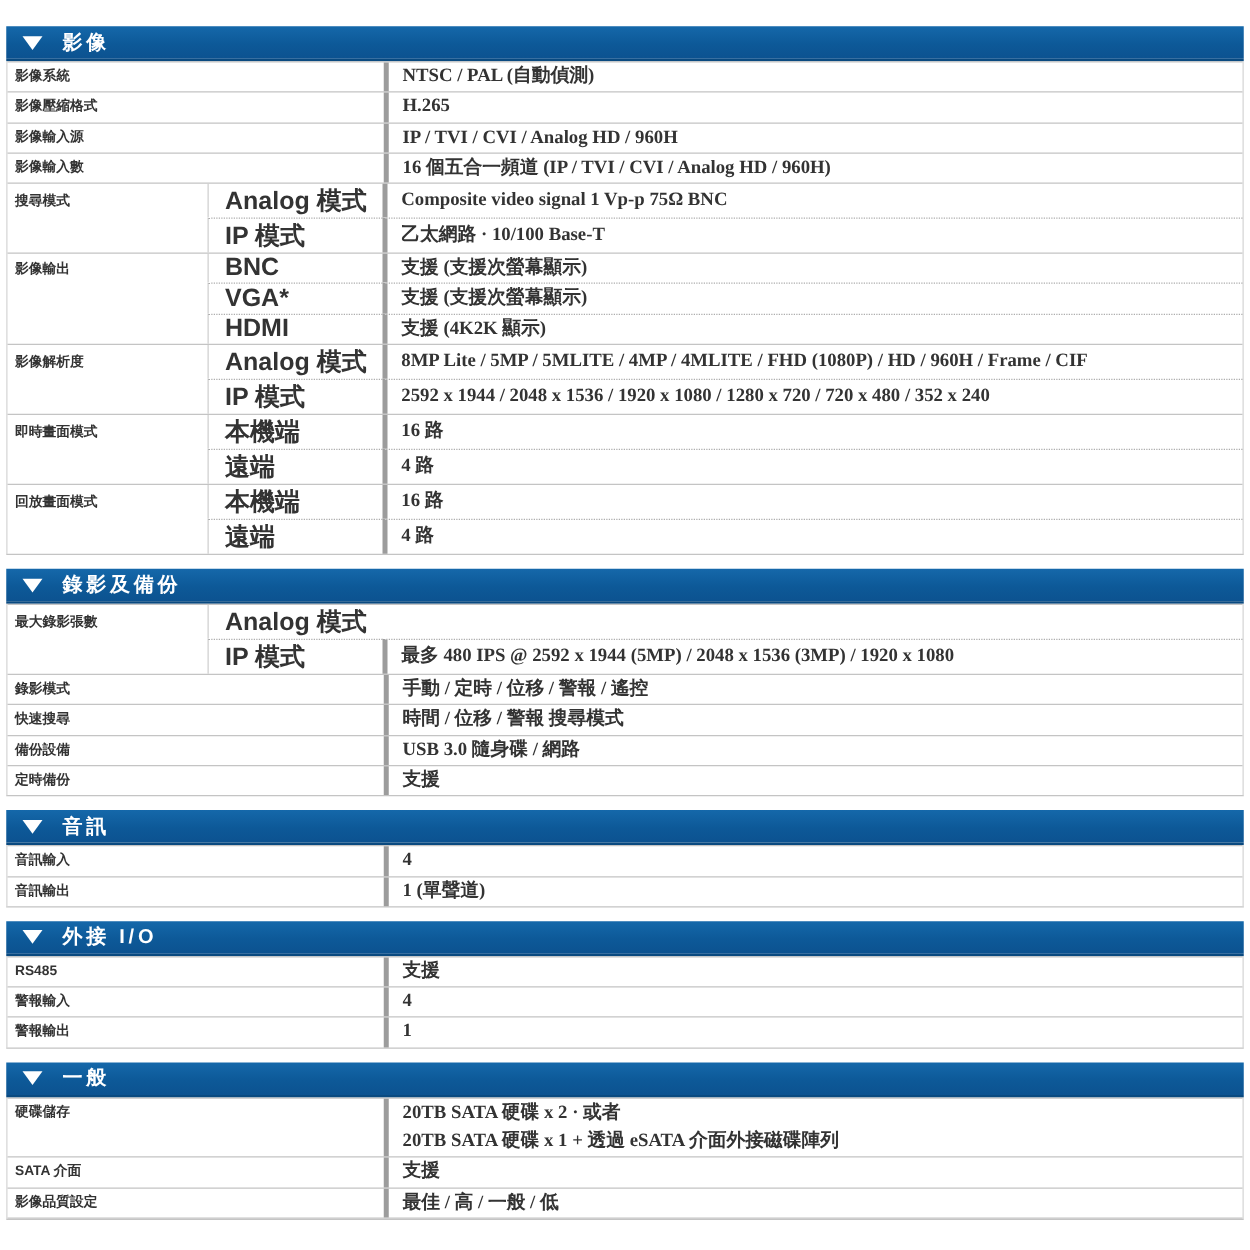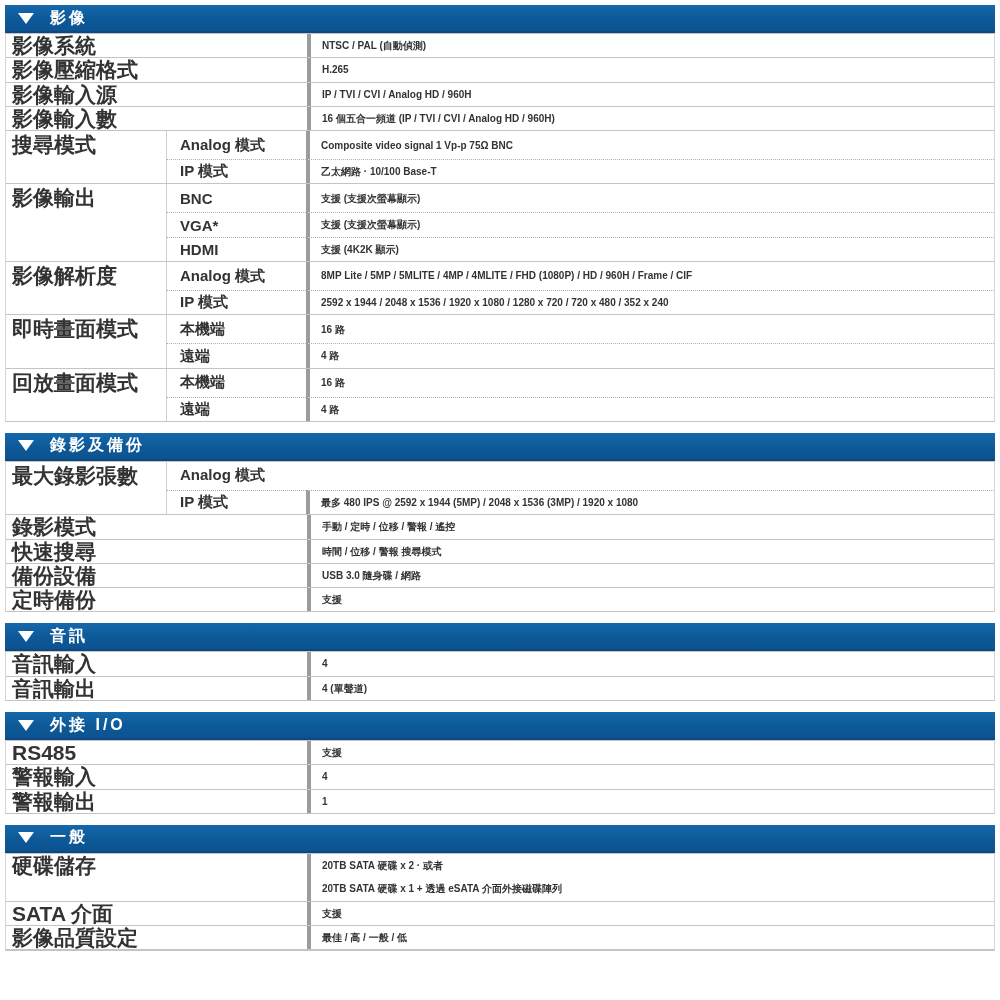--- a/index.html
+++ b/index.html
@@ -18,21 +18,21 @@
   body{
     width:1000px;height:1000px;
     background:var(--page-bg);
     font-family:"Liberation Sans","DejaVu Sans",sans-serif;
     color:var(--text-color);
     font-weight:600;
     overflow:hidden;
   }
   .page{padding:5px 5px 0 5px;}
   .sec{margin-top:11px;}
-  .sec:first-child{margin-top:0;}
+  .sec:first-child{margin-top:16px;}
   .sec-header{
     height:28px;
     background:linear-gradient(180deg,var(--header-bg-light) 0%,var(--header-bg) 55%,#0c5290 100%);
     border-bottom:2px solid var(--header-border);
     color:var(--header-text);
     display:flex;align-items:center;
     padding-left:13px;
     box-sizing:border-box;
     cursor:pointer;
   }
@@ -52,46 +52,46 @@
     border-left:1px solid #d6d6d6;
     border-right:1px solid #d6d6d6;
     border-bottom:1px solid var(--row-line);
   }
   .spec-row{border-top:1px solid var(--row-line);}
   .subrow{display:flex;align-items:stretch;}
   .c1{
     flex:0 0 160px;box-sizing:border-box;
     padding-left:6px;
     display:flex;align-items:center;
-    font-size:21px;
+    font-size:11px;
     white-space:nowrap;overflow:hidden;
   }
   .c1.wide{flex:0 0 301px;}
   .c1.top{align-items:flex-start;}
   .c1.top span{line-height:23.3px;}
   .c2{
     flex:0 0 140px;box-sizing:border-box;
     border-left:1px solid var(--col-line);
     padding-left:13px;
     display:flex;align-items:center;
-    font-size:15px;
+    font-size:20px;
     white-space:nowrap;overflow:hidden;
   }
   .c3{
     flex:1 1 auto;min-width:0;
     border-left:4px solid var(--divider-gray);
     padding-left:11px;
     box-sizing:border-box;
     display:flex;flex-direction:column;justify-content:center;
   }
   .c2.dot,.c3.dot{border-top:1px dotted var(--dot-line);}
   .vline{
     height:23.3px;line-height:23.3px;
-    font-size:10px;
-    white-space:nowrap;overflow:hidden;
+    font-size:15px;
+    white-space:nowrap;overflow:hidden;font-family:Liberation Serif, serif;
   }
 </style>
 </head>
 <body>
 
 <div class="page">
   <div>
       <div class="sec">
         <div class="sec-header">
           <div class="tri"></div>
@@ -341,21 +341,21 @@
                 <div class="vline">4</div>
               </div>
             </div>
           </div>
           <div class="spec-row">
             <div class="subrow">
               <div class="c1 wide top">
                 <span>音訊輸出</span>
               </div>
               <div class="c3">
-                <div class="vline">4 (單聲道)</div>
+                <div class="vline">1 (單聲道)</div>
               </div>
             </div>
           </div>
         </div>
       </div>
       <div class="sec">
         <div class="sec-header">
           <div class="tri"></div>
           <span class="sec-title">外接 I/O</span>
         </div>

